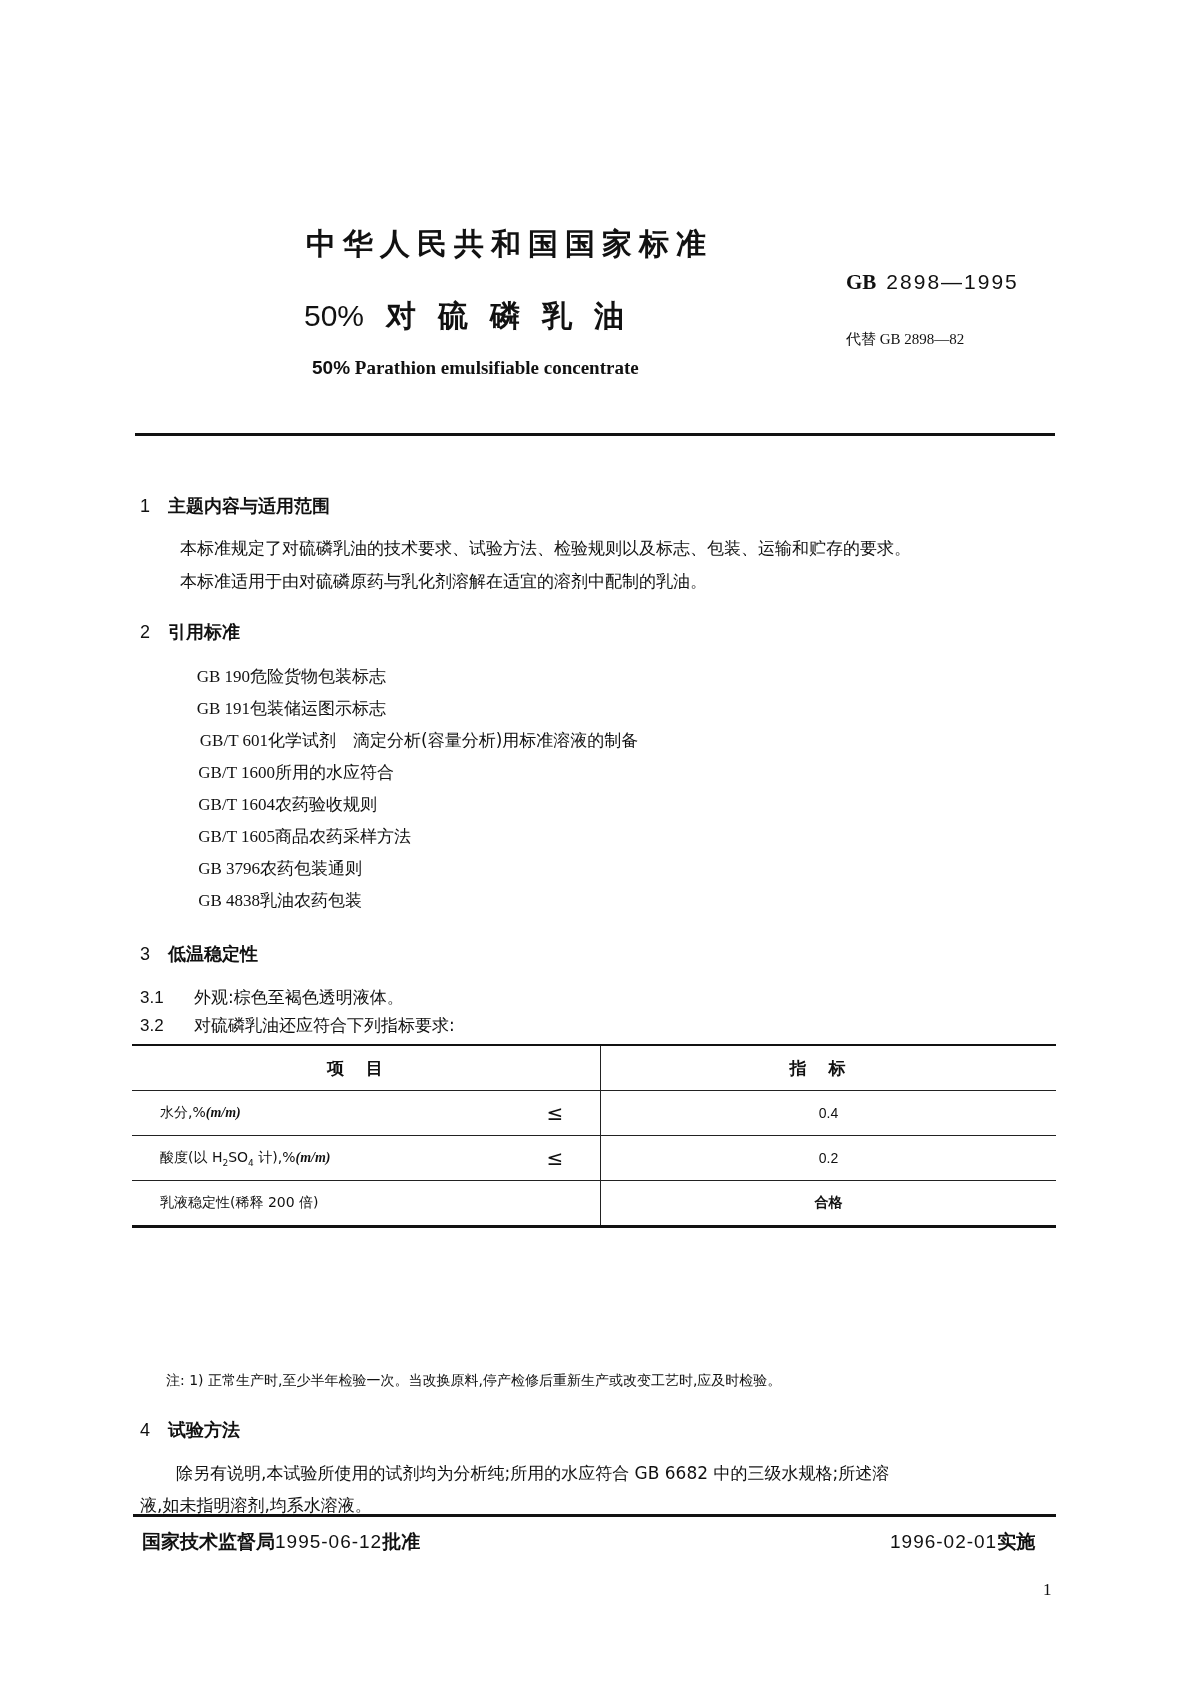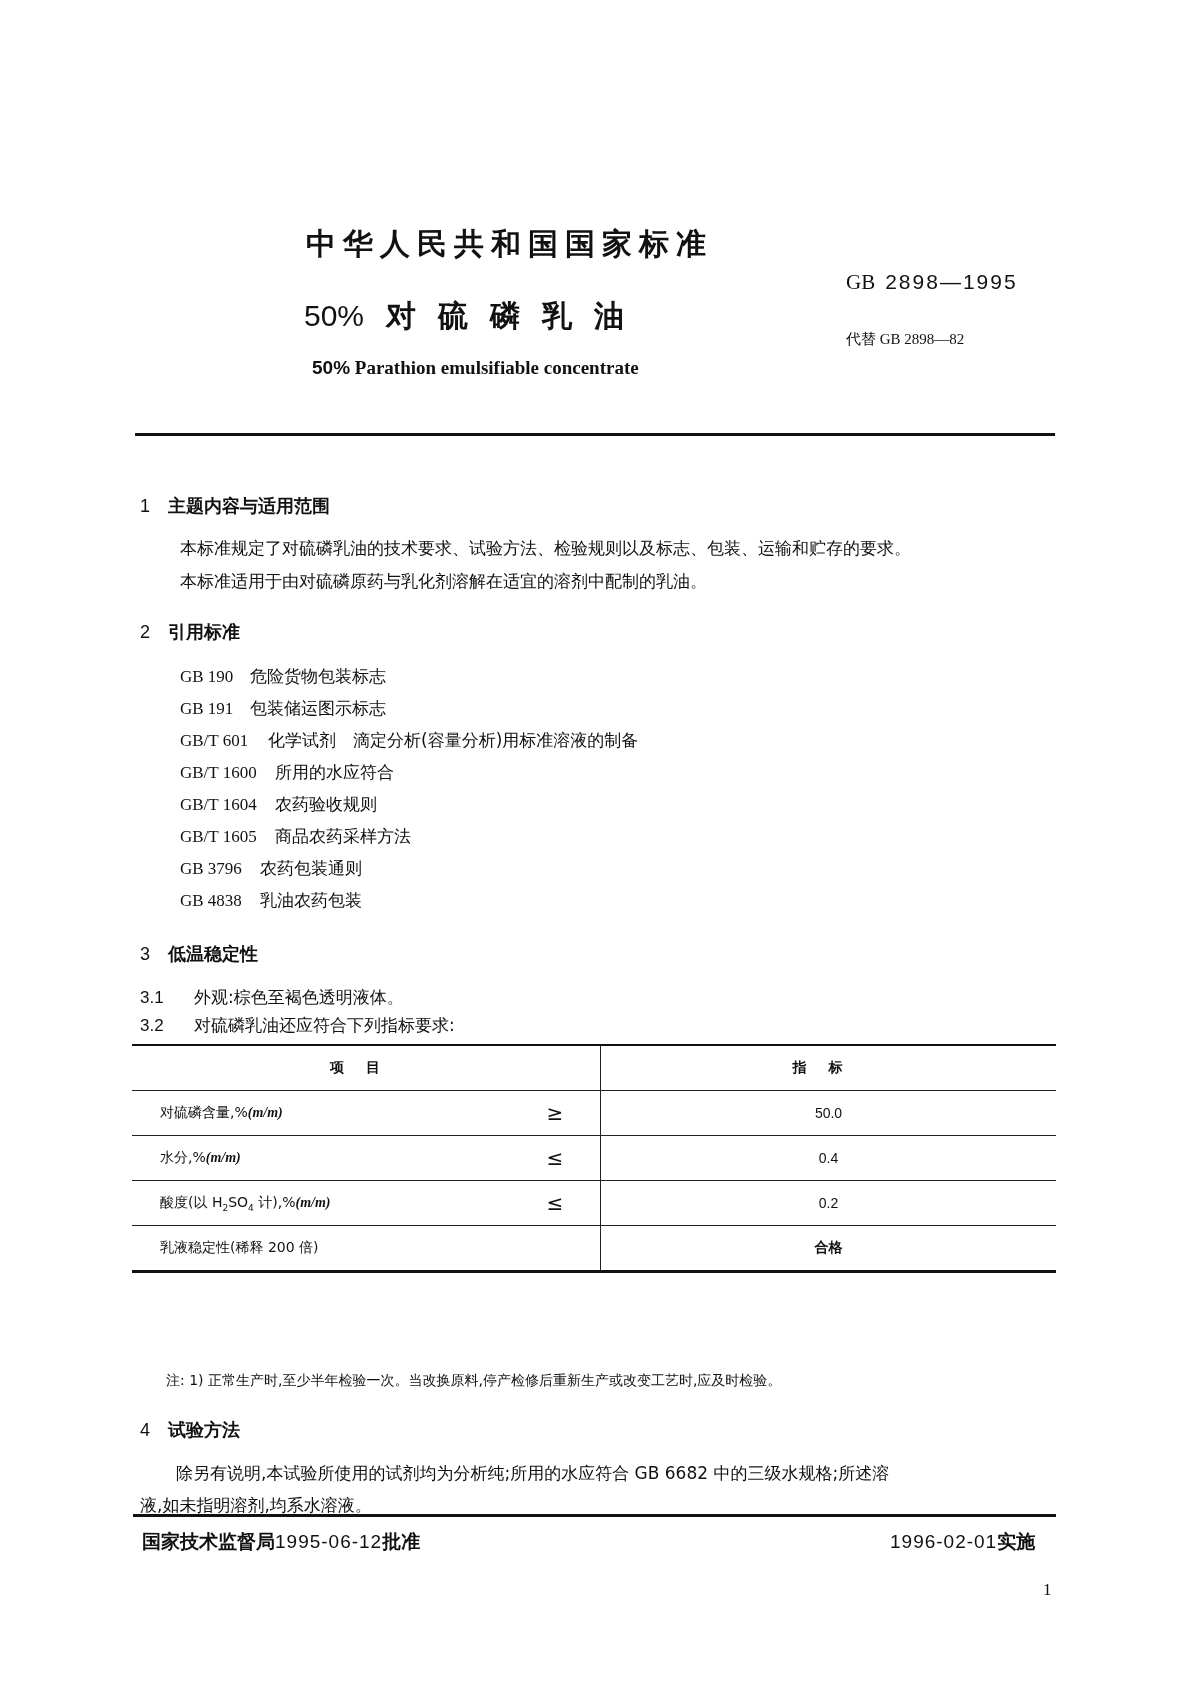--- a/index.html
+++ b/index.html
@@ -10,42 +10,42 @@
   .serif { font-family: "Liberation Serif", "DejaVu Serif", serif; }
   .bold { font-weight: bold; }
 
   .std-title { left: 306px; top: 212px; font-size: 30px; letter-spacing: 7px; margin-top: 12px; }
   .doc-title { left: 304px; top: 296px; font-size: 30px; }
   .doc-title .pct { font-family: "Liberation Sans", sans-serif; font-weight: normal; letter-spacing: 0; margin-right: 22px; }
   .doc-title .cn { font-weight: bold; letter-spacing: 22px; }
   .en-title { left: 312px; top: 357px; font-size: 19px; }
   .en-title .pct { font-family: "Liberation Sans", sans-serif; }
   .gb-code { left: 846px; top: 270px; font-size: 21px; }
-  .gb-code .gb { font-family: "Liberation Serif", serif; font-weight: normal; }
+  .gb-code .gb { font-family: "Liberation Serif", serif; font-weight: bold; }
   .gb-code .num { font-family: "Liberation Sans", sans-serif; letter-spacing: 2px; margin-left: 10px; }
   .replaces { left: 846px; top: 330px; font-size: 15px; font-family: "Liberation Serif", serif; }
 
   .rule { position: absolute; background: #111; }
 
   .sec-head { font-size: 18px; font-weight: bold; font-family: "DejaVu Sans", sans-serif; }
   .sec-head .num { font-weight: normal; display: inline-block; width: 28px; font-family: "Liberation Sans", sans-serif; }
   .para { font-size: 17px; font-family: "DejaVu Sans", sans-serif; }
   .ref { font-size: 17px; }
-  .ref .code { font-family: "Liberation Serif", serif; display: inline-block; }
+  .ref .code { font-family: "Liberation Serif", serif; display: inline-block; text-align: right; }
   .ref .txt { font-family: "DejaVu Sans", sans-serif; }
 
   table.spec { position: absolute; left: 132px; top: 1044px; width: 924px; border-collapse: collapse;
                font-family: "DejaVu Sans", sans-serif; font-size: 14px; }
   table.spec td { height: 44px; padding: 0; border-bottom: 1.5px solid #222; vertical-align: middle; }
   table.spec tr:first-child td { border-top: 2.5px solid #111; }
   table.spec tr:last-child td { border-bottom: 3px solid #111; }
   table.spec td.item { width: 350px; padding-left: 28px; }
   table.spec td.op { width: 90px; text-align: center; font-size: 20px; border-right: 1.5px solid #222; }
   table.spec td.val { text-align: center; font-family: "Liberation Sans", sans-serif; }
-  table.spec td.hdr { text-align: center; letter-spacing: 22px; font-weight: bold; font-size: 14px; }
+  table.spec td.hdr { text-align: center; letter-spacing: 22px; font-weight: bold; font-size: 17px; }
   table.spec td.val.cn { font-family: "DejaVu Sans", sans-serif; font-weight: bold; }
   .unit i { font-family: "Liberation Serif", serif; font-weight: bold; }
   sup { font-size: 9px; }
   sub { font-size: 9px; }
 
   .note { left: 166px; top: 1372px; font-size: 14px; font-family: "DejaVu Sans", sans-serif; }
   .footer-left { left: 142px; top: 1529px; font-size: 19px; font-weight: bold; font-family: "DejaVu Sans", sans-serif; }
   .footer-left .d { font-family: "Liberation Sans", sans-serif; font-weight: normal; letter-spacing: 1px; }
   .footer-right { left: 890px; top: 1529px; font-size: 19px; font-weight: bold; font-family: "DejaVu Sans", sans-serif; }
   .footer-right .d { font-family: "Liberation Sans", sans-serif; font-weight: normal; letter-spacing: 1px; }
@@ -99,25 +99,20 @@
   <span style="display:inline-block; width:54px; font-family:'Liberation Sans', sans-serif;">3.2</span><span>对硫磷乳油还应符合下列指标要求:</span>
 </div>
 
 <table class="spec">
   <tbody>
       <tr>
     <td class="hdr" colspan="2" style="border-right:1.5px solid #222;">项目</td>
     <td class="hdr">指标</td>
   </tr>
   <tr>
-    <td class="item"><span>对硫磷含量,%</span><span class="unit"><i>(m/m)</i></span></td>
-    <td class="op">≥</td>
-    <td class="val">50.0</td>
-  </tr>
-  <tr>
     <td class="item"><span>水分,%</span><span class="unit"><i>(m/m)</i></span></td>
     <td class="op">≤</td>
     <td class="val">0.4</td>
   </tr>
   <tr>
     <td class="item"><span>酸度(以 H</span><sub>2</sub><span>SO</span><sub>4</sub><span> 计),%</span><span class="unit"><i>(m/m)</i></span></td>
     <td class="op">≤</td>
     <td class="val">0.2</td>
   </tr>
   <tr>

